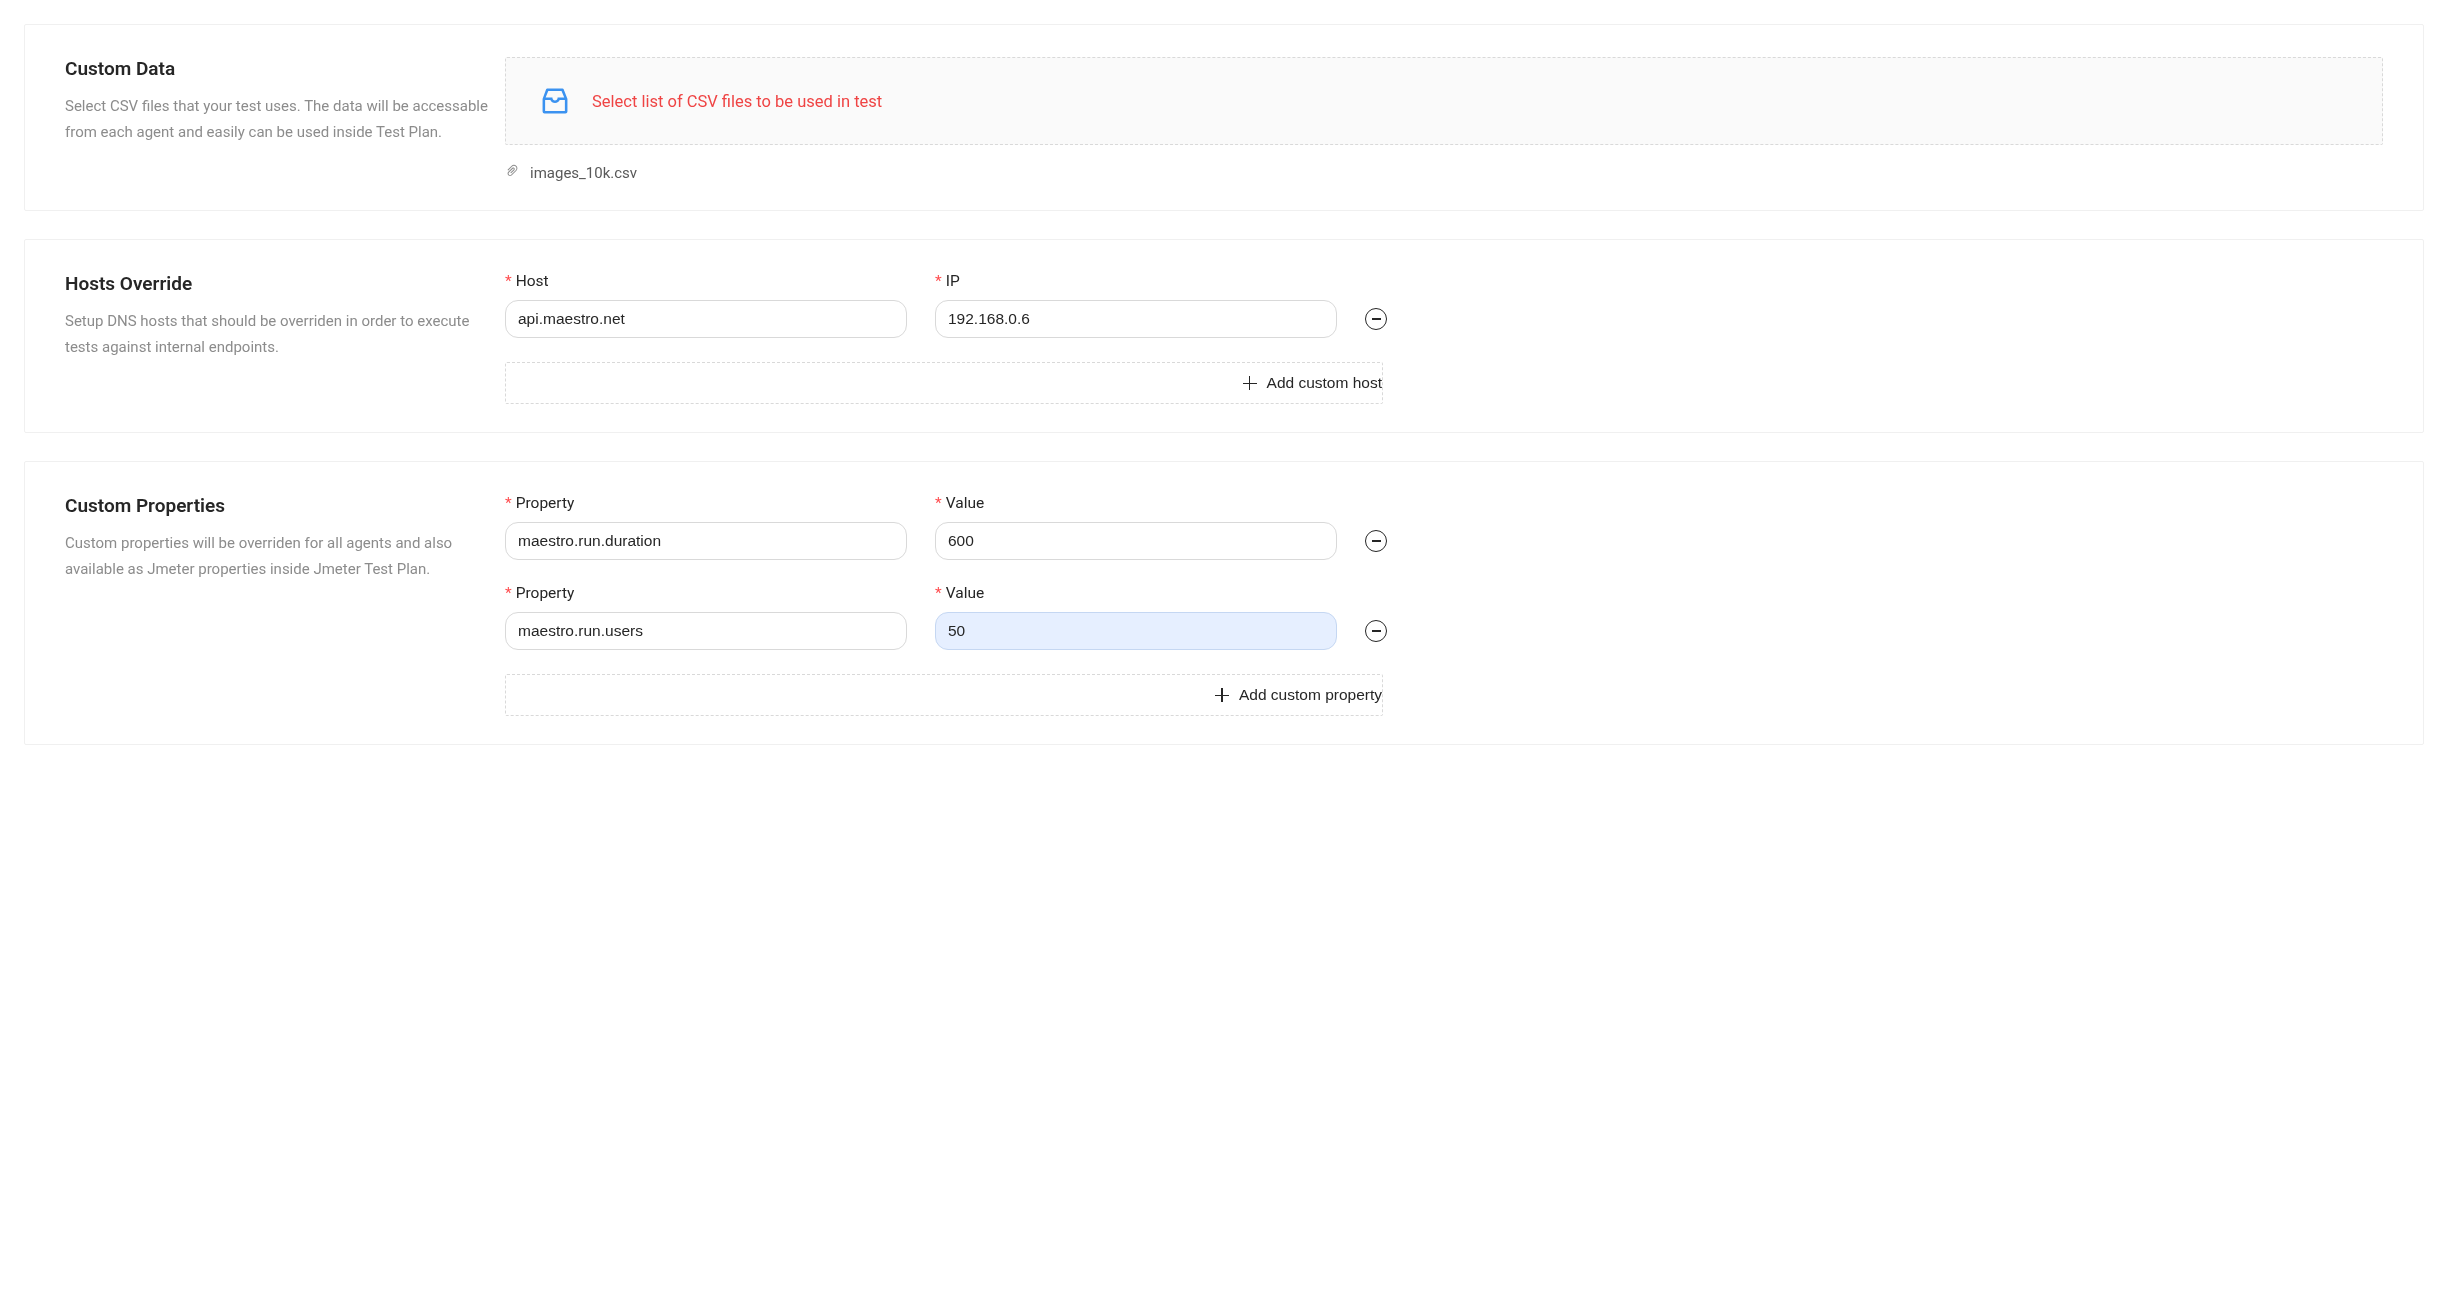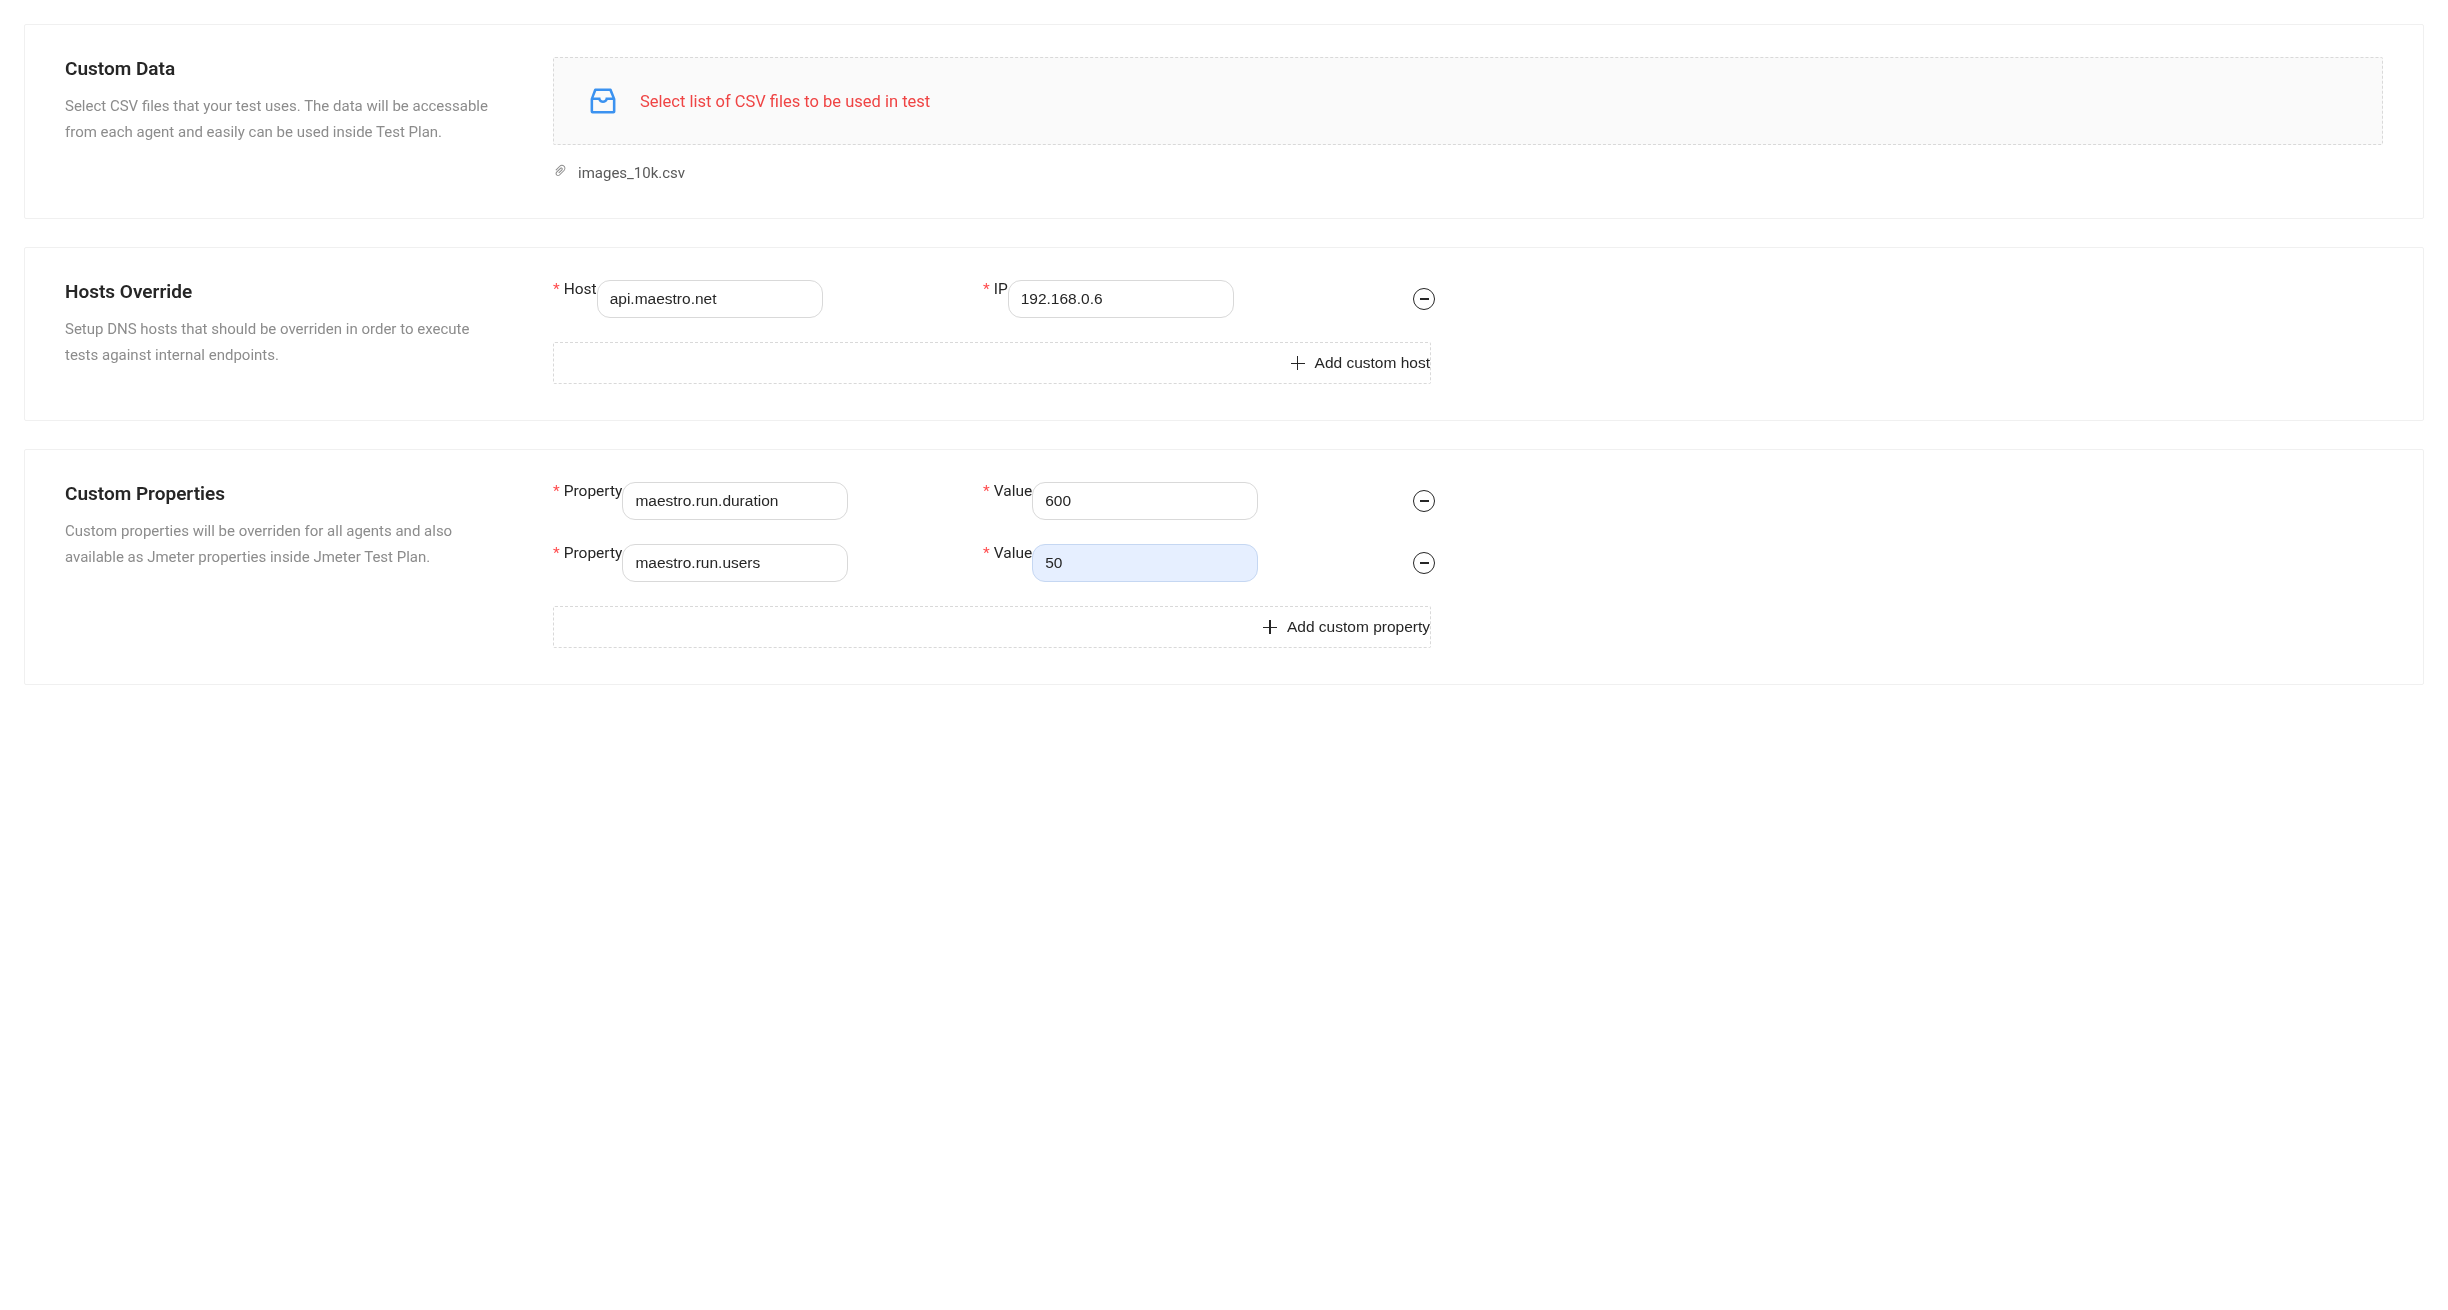--- a/index.html
+++ b/index.html
@@ -5,24 +5,23 @@
 * { box-sizing: border-box; margin: 0; padding: 0; }
 body {
   font-family: -apple-system, BlinkMacSystemFont, "Segoe UI", Roboto, "Helvetica Neue", Arial, sans-serif;
   background: #fff;
   color: #333;
   padding: 24px;
 }
 .card {
   border: 1px solid #f0f0f0;
   border-radius: 2px;
-  padding: 32px 40px 36px 40px;
+  padding: 32px 40px 28px 40px;
   margin-bottom: 28px;
   display: flex;
-  gap: 48px;
 }
 .card-left {
   width: 440px;
   flex-shrink: 0;
 }
 .card-left h2 {
   font-size: 19px;
   font-weight: 600;
   color: #262626;
   margin-bottom: 14px;
@@ -60,21 +59,21 @@
 }
 .paperclip-icon { color: #8c8c8c; }
 .form-row {
   display: flex;
   gap: 28px;
   align-items: flex-end;
   margin-bottom: 24px;
 }
 .field {
   display: flex;
-  flex-direction: row;
+  flex-direction: column;
 }
 .field-host, .field-prop { width: 402px; }
 .field-ip, .field-val { width: 402px; }
 .field label {
   font-size: 15.5px;
   color: #262626;
   margin-bottom: 10px;
 }
 .field label .req {
   color: #ff4d4f;

